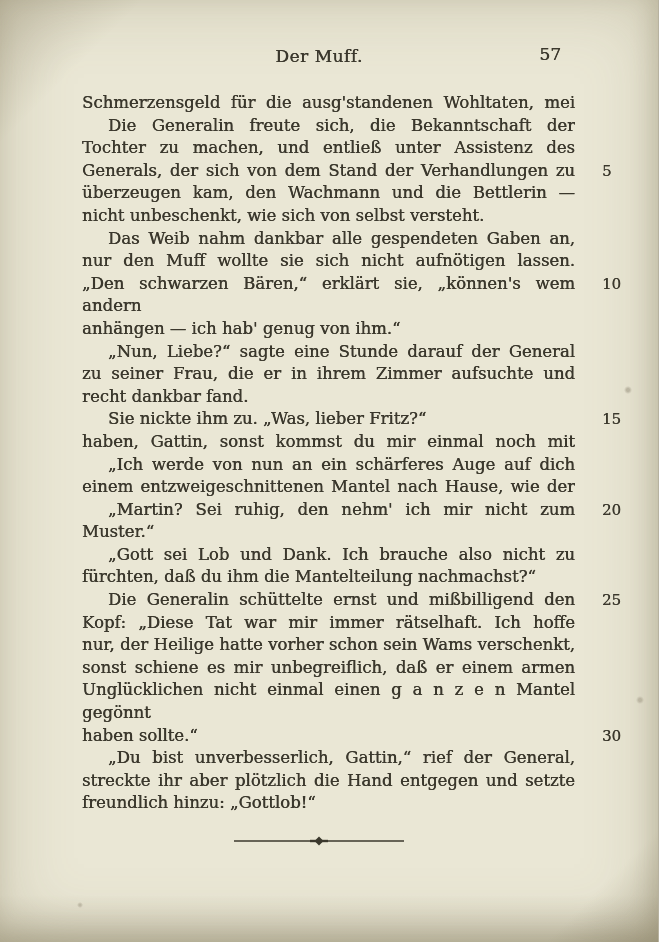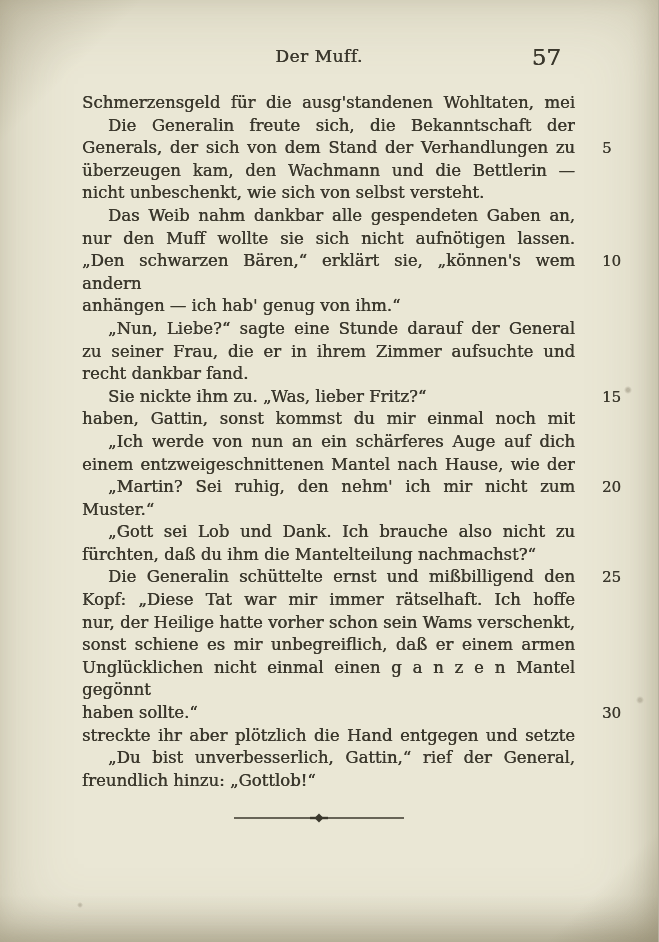--- a/index.html
+++ b/index.html
@@ -32,21 +32,21 @@
   }
   .head-title{
     position:absolute; left:0; right:0;
     text-align:center;
     font-size:17px;
     letter-spacing:.5px;
     text-shadow:.4px 0 0 currentColor;
   }
   .head-pageno{
     position:absolute; right:14px; top:-2px;
-    font-size:23px;
+    font-size:17px;
     text-shadow:.4px 0 0 currentColor;
   }
   .text-block{
     font-size:16.5px;
     line-height:22.6px;
     text-shadow:.35px 0 0 currentColor;
   }
   .line{ position:relative; white-space:nowrap;margin-left:19px; }
   .line .line-text{
     display:block; width:100%;
@@ -81,20 +81,23 @@
       <div class="head-title">Der Muff.</div>
       <div class="head-pageno">57</div>
     </div>
 
     <div class="text-block">
         <div class="line fill">
           <span class="line-text">Schmerzensgeld für die ausg'standenen Wohltaten, mei</span>
         </div>
         <div class="line indent fill">
           <span class="line-text">Die Generalin freute sich, die Bekanntschaft der</span>
+        </div>
+        <div class="line fill">
+          <span class="line-text">Tochter zu machen, und entließ unter Assistenz des</span>
         </div>
         <div class="line fill">
           <span class="line-text">Generals, der sich von dem Stand der Verhandlungen zu</span>
           <span class="line-no">5</span>
         </div>
         <div class="line fill">
           <span class="line-text">überzeugen kam, den Wachmann und die Bettlerin —</span>
         </div>
         <div class="line">
           <span class="line-text">nicht unbeschenkt, wie sich von selbst versteht.</span>
@@ -160,25 +163,25 @@
         <div class="line fill">
           <span class="line-text">sonst schiene es mir unbegreiflich, daß er einem armen</span>
         </div>
         <div class="line fill">
           <span class="line-text">Unglücklichen nicht einmal einen g a n z e n Mantel gegönnt</span>
         </div>
         <div class="line">
           <span class="line-text">haben sollte.“</span>
           <span class="line-no">30</span>
         </div>
+        <div class="line indent fill">
+          <span class="line-text">„Du bist unverbesserlich, Gattin,“ rief der General,</span>
+        </div>
         <div class="line fill">
           <span class="line-text">streckte ihr aber plötzlich die Hand entgegen und setzte</span>
-        </div>
-        <div class="line indent fill">
-          <span class="line-text">„Du bist unverbesserlich, Gattin,“ rief der General,</span>
         </div>
         <div class="line">
           <span class="line-text">freundlich hinzu: „Gottlob!“</span>
         </div>
       </div>
 
     <svg class="divider" width="170" height="12" viewBox="0 0 170 12">
       <line x1="0" y1="6" x2="78" y2="6" stroke="#3b382d" stroke-width="1.6"></line>
       <line x1="92" y1="6" x2="170" y2="6" stroke="#3b382d" stroke-width="1.6"></line>
       <path d="M85 1.5 L89.5 6 L85 10.5 L80.5 6 Z" fill="#3b382d"></path>

